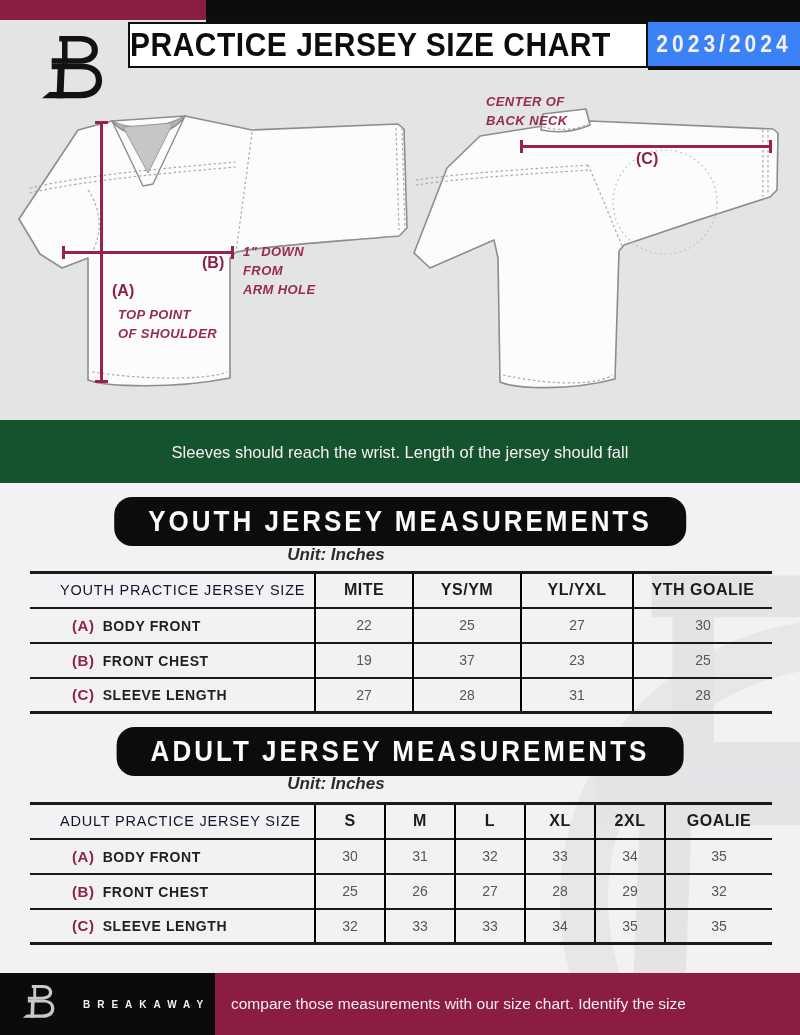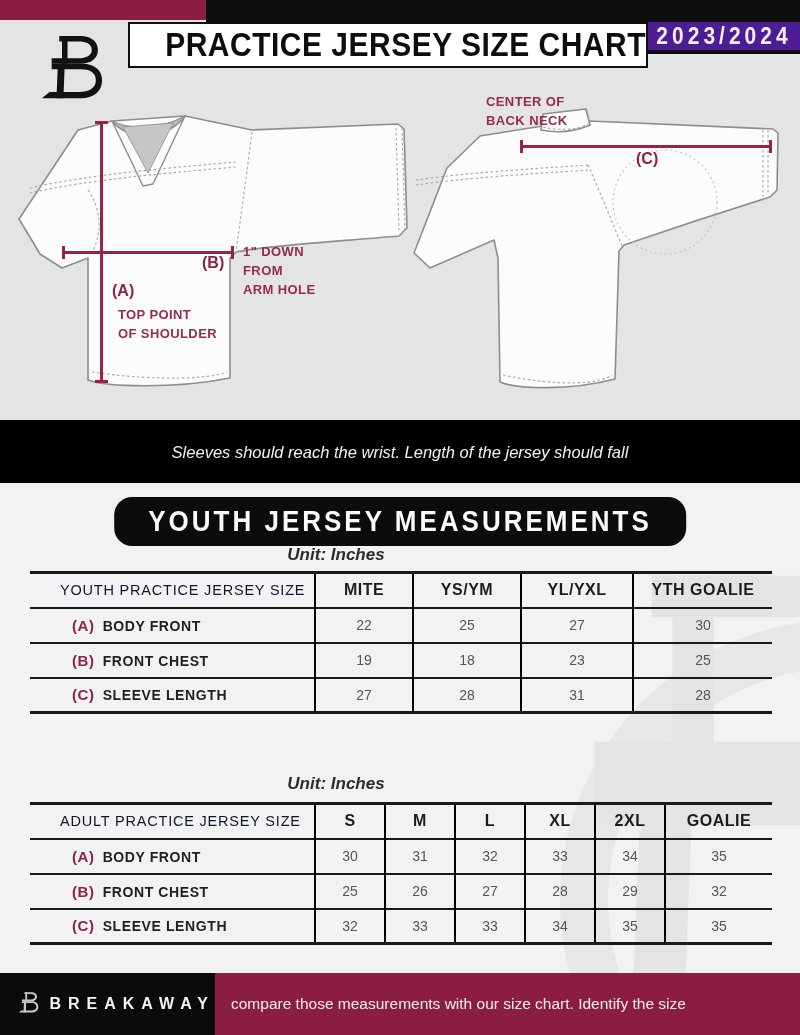--- a/index.html
+++ b/index.html
@@ -8,47 +8,47 @@
   .page { position:relative; width:800px; height:1035px; overflow:hidden; background:#f2f2f4; }
 
   
   .top-zone { position:absolute; left:0; top:0; width:800px; height:420px; background:#e3e4e6; z-index:1; }
 
   
   .strip-maroon { position:absolute; left:0; top:0; width:206px; height:20px; background:#8b1e40; }
   .strip-black  { position:absolute; left:206px; top:0; width:594px; height:22px; background:#0d0d0d; }
 
   .title-box { position:absolute; left:128px; top:22px; width:520px; height:46px; background:#ffffff;
-               border:2px solid #0f0f0f; display:flex; align-items:center; justify-content:flex-end; }
+               border:2px solid #0f0f0f; display:flex; align-items:center; justify-content:flex-start; }
   .title-box span { font-weight:bold; font-size:30px; letter-spacing:0.5px; color:#0d0d0d;
                     transform:scaleY(1.12); white-space:nowrap; }
-  .season-box { position:absolute; left:648px; top:22px; width:152px; height:32px; background:#4c1d95;
+  .season-box { position:absolute; left:648px; top:22px; width:152px; height:48px; background:#3b82f6;
                 border-bottom:4px solid #0d0d0d; display:flex; align-items:center; justify-content:center; }
   .season-box span { color:#f5eff1; font-weight:bold; font-size:21px; letter-spacing:4px; transform:scaleY(1.15); }
 
   .logo-header { position:absolute; left:30px; top:34px; width:82px; height:76px; }
 
   
   .diagram { position:absolute; left:0; top:70px; width:800px; height:350px; z-index:2; }
   .diagram svg.art { position:absolute; left:0; top:0; }
 
   .mline { position:absolute; background:#9b2246; }
   .mline-v { width:3px; }
   .mline-h { height:3px; }
   .mline-v::before, .mline-v::after { content:""; position:absolute; left:-5px; width:13px; height:3px; background:#9b2246; }
   .mline-v::before { top:0; } .mline-v::after { bottom:0; }
   .mline-h::before, .mline-h::after { content:""; position:absolute; top:-5px; width:3px; height:13px; background:#9b2246; }
   .mline-h::before { left:0; } .mline-h::after { right:0; }
 
   .dg-key { position:absolute; color:#8e2244; font-weight:bold; font-size:16px; }
-  .dg-cap { position:absolute; color:#982a4e; font-size:13px; letter-spacing:0.4px; line-height:19px; font-weight:bold; }
-
-  
-  .notice { position:absolute; left:0; top:420px; width:800px; height:63px; background:#000000; z-index:2;
-            display:flex; flex-direction:column; align-items:center; justify-content:center;font-style:italic; }
+  .dg-cap { position:absolute; color:#982a4e; font-style:italic; font-size:13px; letter-spacing:0.4px; line-height:19px; font-weight:bold; }
+
+  
+  .notice { position:absolute; left:0; top:420px; width:800px; height:63px; background:#14532d; z-index:2;
+            display:flex; flex-direction:column; align-items:center; justify-content:center; }
   .notice div { color:#f6f0f2; font-size:16.5px; line-height:24px; }
 
   
   .watermark { position:absolute; z-index:0; }
   .wm-ring { position:absolute; left:560px; top:620px; width:560px; height:560px;
              border:48px solid #e7e7e9; border-radius:50%; z-index:0; }
 
   
   .pill { position:absolute; left:50%; transform:translateX(-50%); background:#0c0c0c; border-radius:18px;
           padding:9px 34px; z-index:2; white-space:nowrap; }
@@ -65,21 +65,21 @@
   .size-table thead th.lblcol { font-weight:normal; font-size:14.5px; color:#0f172a; text-align:left; padding-left:30px; letter-spacing:0.8px; }
   .size-table td { font-size:14px; color:#565656; }
   .size-table td.lblcol { text-align:left; padding-left:42px; font-size:14px; color:#1f1f1f; letter-spacing:0.6px; font-weight:bold; }
   .size-table td.lblcol .rkey { color:#8e2244; font-weight:bold; font-size:15px; margin-right:8px; }
 
   
   .footer { position:absolute; left:0; top:973px; width:800px; height:62px; z-index:3; }
   .brand-box { position:absolute; left:0; top:0; width:215px; height:62px; background:#0b0b0b;
                display:flex; align-items:center; }
   .brand-box svg { margin-left:17px; }
-  .brand-name { color:#f2f2f2; font-weight:bold; font-size:16px; letter-spacing:7px; margin-left:10px; }
+  .brand-name { color:#f2f2f2; font-weight:bold; font-size:10px; letter-spacing:7px; margin-left:24px; }
   .note-box { position:absolute; left:215px; top:0; width:585px; height:62px; background:#8b1e40;
               display:flex; flex-direction:column; justify-content:center; padding-left:16px; }
   .note-box div { color:#f4edf0; font-size:15.5px; line-height:20.5px; }
 </style>
 </head>
 <body>
 
 <div class="page">
 
   <svg width="0" height="0" style="position:absolute" aria-hidden="true">
@@ -212,36 +212,39 @@
         <td>22</td>
         <td>25</td>
         <td>27</td>
         <td>30</td>
       </tr>
       <tr>
         <td class="lblcol">
           <span class="rkey">(B)</span><span>FRONT CHEST</span>
         </td>
         <td>19</td>
-        <td>18</td>
+        <td>37</td>
         <td>23</td>
         <td>25</td>
       </tr>
       <tr>
         <td class="lblcol">
           <span class="rkey">(C)</span><span>SLEEVE LENGTH</span>
         </td>
         <td>27</td>
         <td>28</td>
         <td>31</td>
         <td>28</td>
       </tr>
     </tbody>
   </table>
 
+  <div class="pill" style="top:727px;">
+    <span>ADULT JERSEY MEASUREMENTS</span>
+  </div>
   <div class="unit" style="top:774px;">Unit: Inches</div>
 
   <table class="size-table" style="top:802px;">
     <colgroup>
       <col style="width:285px">
         <col style="width:70px">
         <col style="width:70px">
         <col style="width:70px">
         <col style="width:70px">
         <col style="width:70px">

